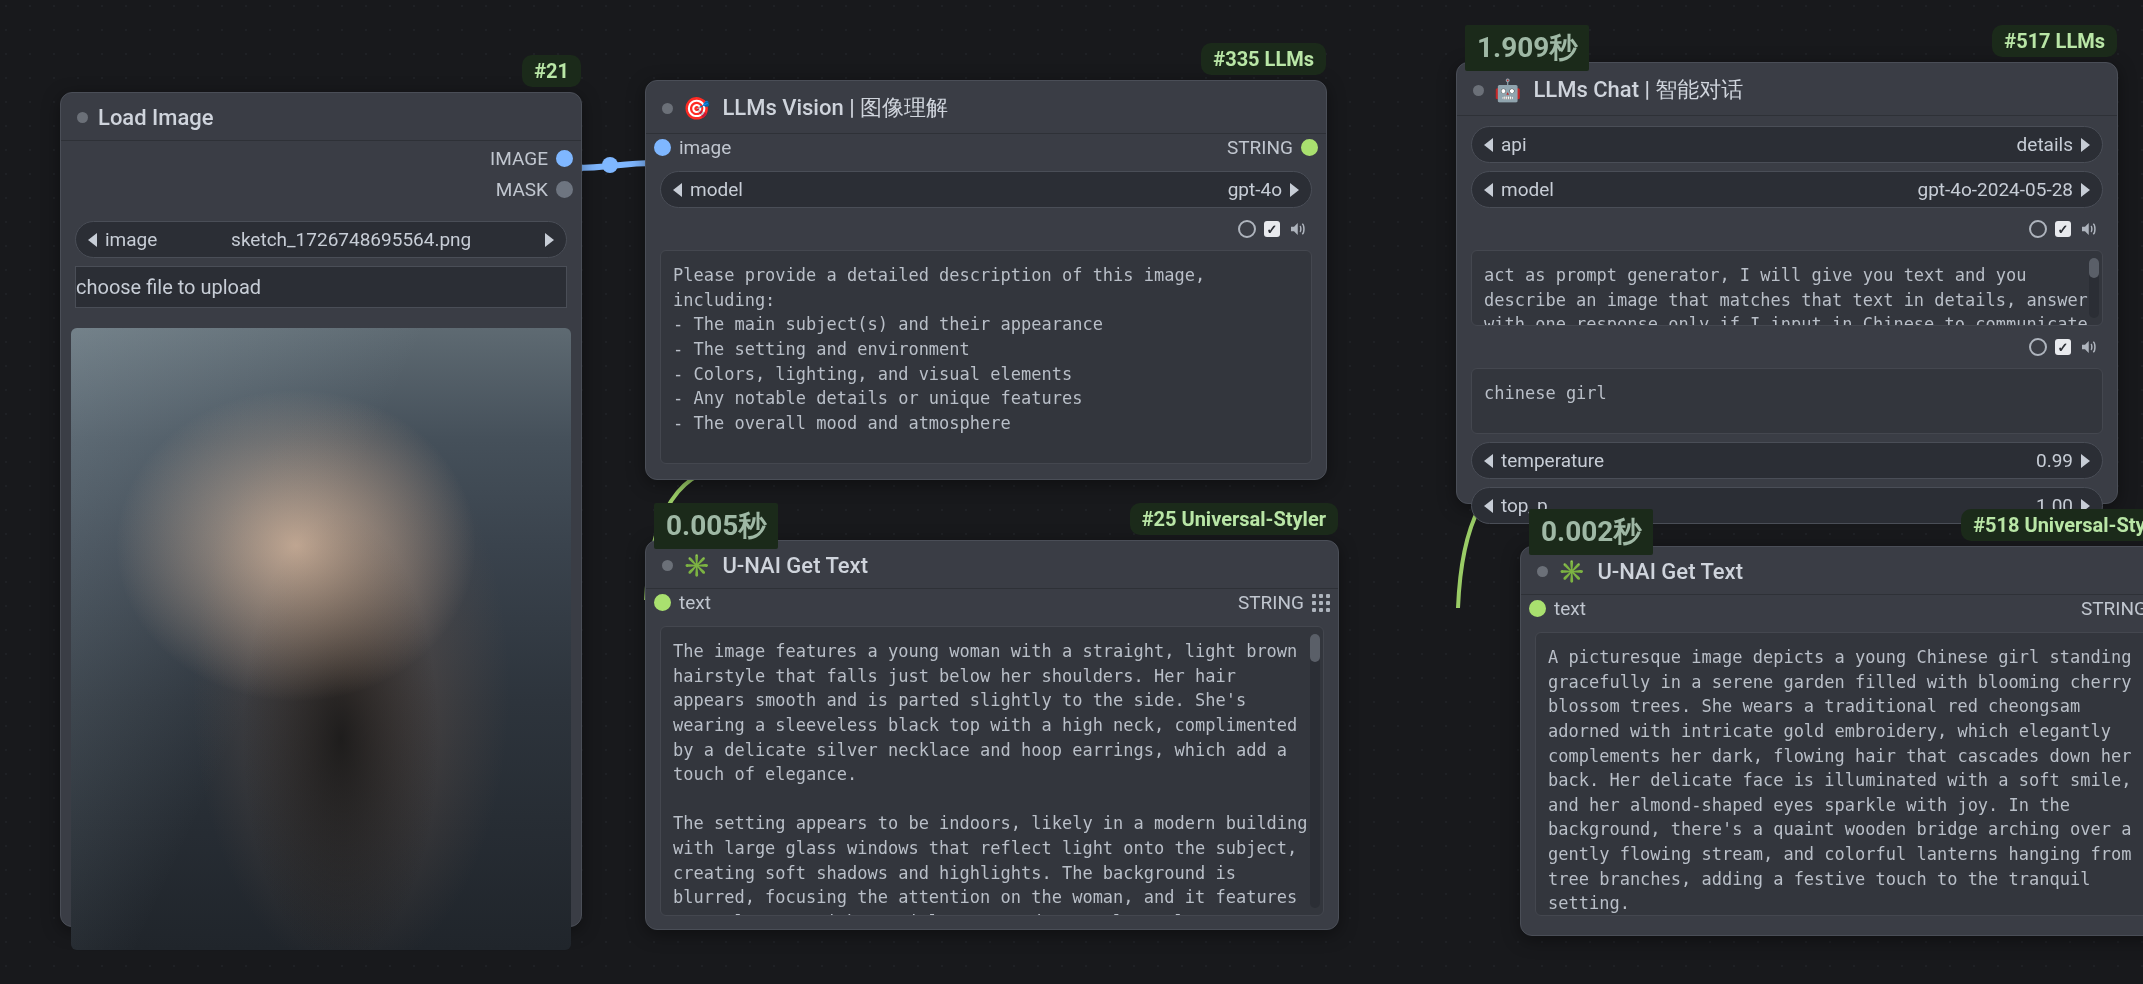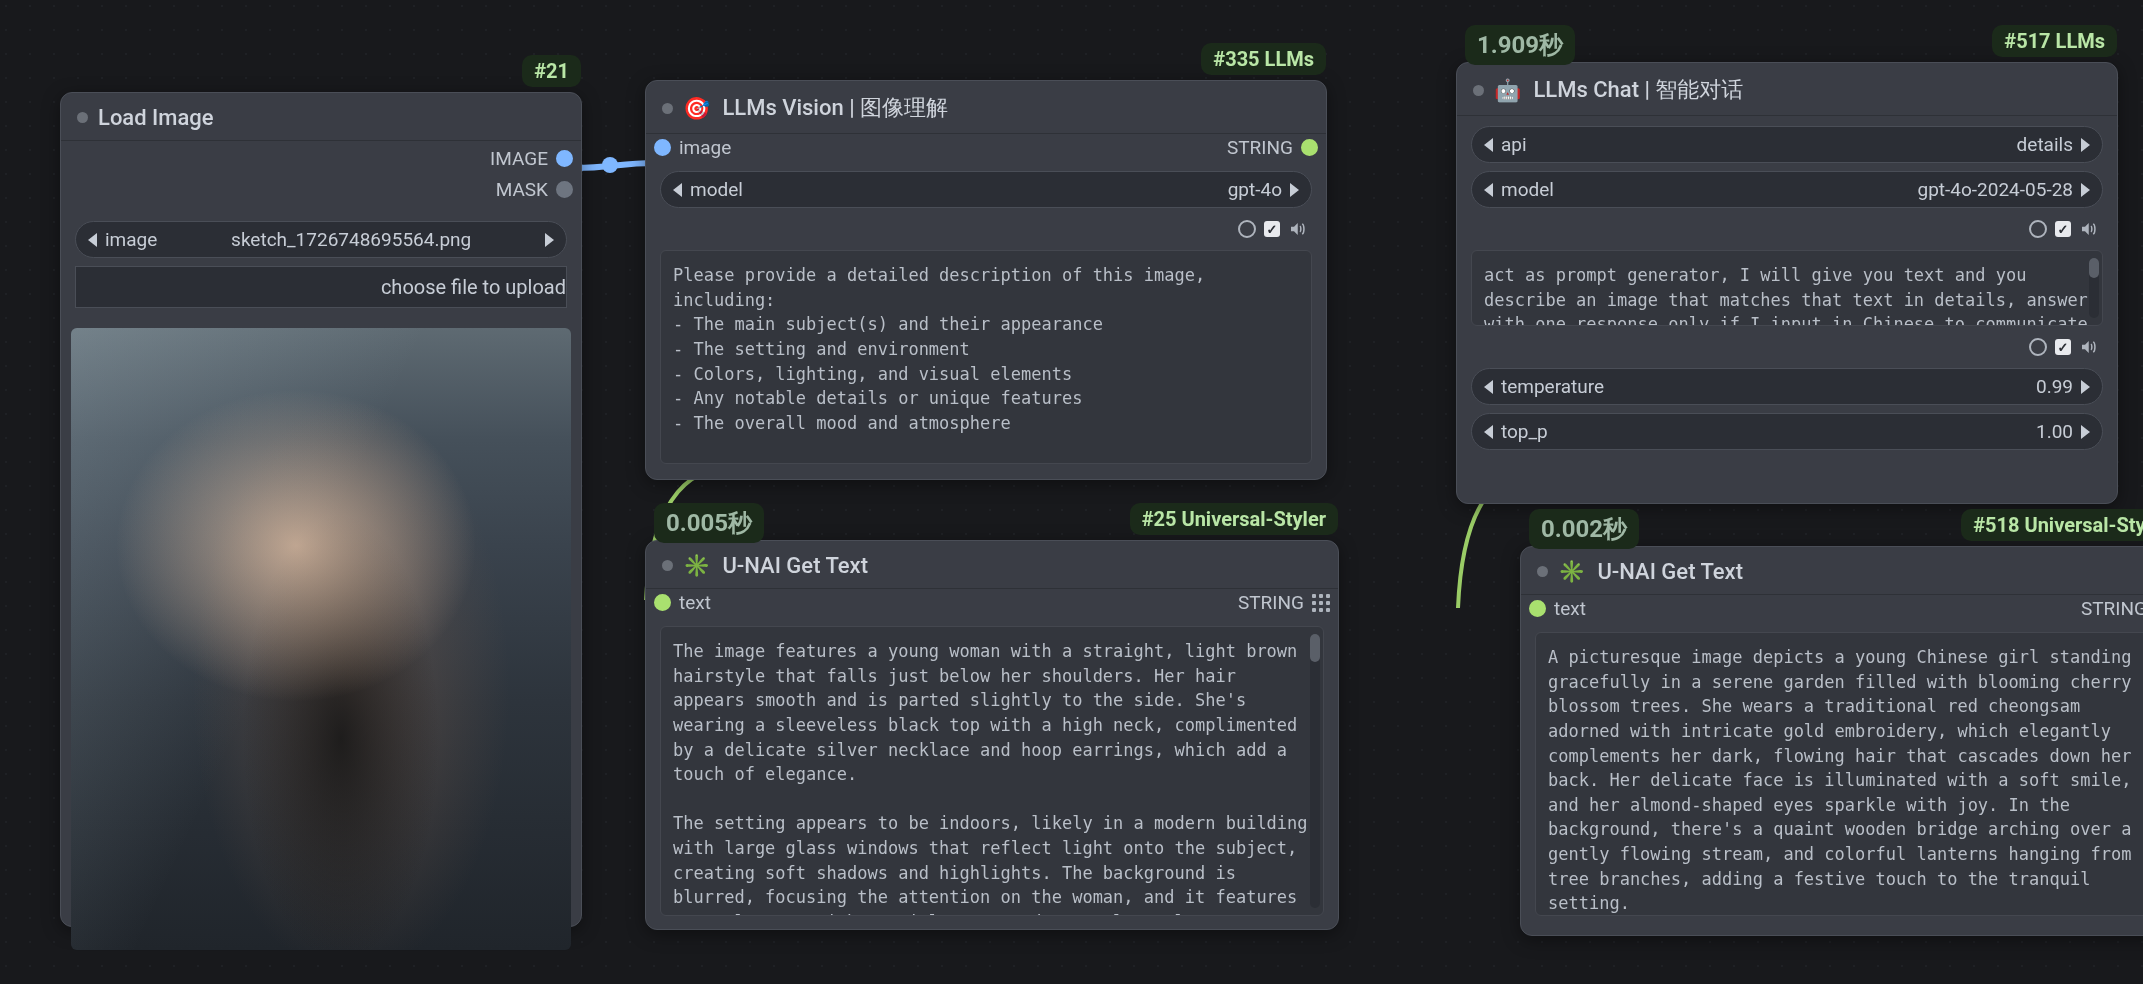--- a/index.html
+++ b/index.html
@@ -5,36 +5,36 @@
 html,body{margin:0;padding:0;width:2143px;height:984px;background:#18191c;font-family:-apple-system,BlinkMacSystemFont,"Segoe UI",Roboto,Arial,sans-serif;color:#c7cdd6;overflow:hidden;position:relative}
 .grid{position:absolute;inset:0;background-image:radial-gradient(circle,#2b2f36 1px,transparent 1px);background-size:24px 24px;background-position:-6px -6px;opacity:.35}
 .canvas{position:absolute;inset:0}
 .node{position:absolute;background:#3a3d45;border:1px solid #4a4e57;border-radius:12px;box-shadow:0 4px 18px rgba(0,0,0,.4)}
 .titlebar{display:flex;align-items:center;gap:10px;padding:12px 16px 10px 16px;border-bottom:1px solid #2e3137}
 .dot{width:11px;height:11px;border-radius:50%;background:#6b7078;flex:0 0 auto}
 .title{font-size:22px;font-weight:500;color:#cfd4dc}
 .emoji{font-size:22px;margin-right:2px}
 .badge{position:absolute;top:-38px;background:#1b2a1a;color:#b9e6a6;font-size:20px;font-weight:700;padding:4px 12px;border-radius:10px;white-space:nowrap}
 .badge.right{right:0}
-.timing{position:absolute;top:-38px;left:8px;background:#1b2a1a;color:#9fb8a5;font-size:24px;font-weight:700;padding:4px 12px;border-radius:10px}
+.timing{position:absolute;top:-38px;left:8px;background:#1b2a1a;color:#9fb8a5;font-size:28px;font-weight:700;padding:4px 12px;border-radius:2px}
 .body{padding:10px 14px 14px 14px;display:flex;flex-direction:column;gap:8px}
 .row{display:flex;align-items:center;gap:8px}
 .port{width:13px;height:13px;border-radius:50%;border:2px solid #6e7580;background:#3a3d45;flex:0 0 auto}
 .port.filled{background:#a9e06f;border-color:#a9e06f}
 .port.blue{background:#7fb7ff;border-color:#7fb7ff}
 .port.gray{background:#6e7580;border-color:#6e7580}
 .ioRow{display:flex;justify-content:space-between;align-items:center;padding:2px 8px;font-size:19px;color:#c0c6cf}
 .ioLeft,.ioRight{display:flex;align-items:center;gap:8px}
 .pill{display:flex;align-items:center;justify-content:space-between;background:#2b2e35;border:1px solid #4a4e57;border-radius:22px;padding:6px 12px;font-size:19px;color:#c7cdd6}
 .pill .l{display:flex;align-items:center;gap:8px}
 .pill .r{display:flex;align-items:center;gap:8px}
 .chev{display:inline-block;width:0;height:0;border-top:7px solid transparent;border-bottom:7px solid transparent}
 .chev.left{border-right:9px solid #c7cdd6}
 .chev.right{border-left:9px solid #c7cdd6}
-.btn{background:#2b2e35;border:1px solid #4a4e57;border-radius:0;padding:8px 0;text-align:right;font-size:20px;color:#c7cdd6}
+.btn{background:#2b2e35;border:1px solid #4a4e57;border-radius:0;padding:8px 0;text-align:left;font-size:20px;color:#c7cdd6}
 .txtblock{background:#33363d;border:1px solid #44474f;border-radius:6px;padding:12px;font-family:ui-monospace,Menlo,Consolas,monospace;font-size:17px;line-height:1.45;color:#b9bfc8;white-space:pre-wrap;overflow:hidden}
 .txtbox{position:relative}
 .scroll{position:absolute;right:4px;top:8px;bottom:8px;width:10px;background:#2b2e35;border-radius:5px}
 .scroll .thumb{position:absolute;left:0;right:0;top:0;height:28px;background:#5a5f68;border-radius:5px}
 .sideIO{position:absolute;right:-2px;display:flex;flex-direction:column;gap:8px;align-items:flex-end;padding:6px 10px;font-size:19px;color:#c0c6cf}
 .imgPrev{margin:6px 10px 12px 10px;border-radius:6px;overflow:hidden;height:622px;background:linear-gradient(180deg,#5e6a72 0%,#45505a 18%,#3a434d 35%,#2d343c 60%,#20252b 100%);position:relative}
 .imgPrev::after{content:"";position:absolute;inset:0;background:
  radial-gradient(ellipse 300px 260px at 45% 35%,rgba(236,200,170,.72),transparent 60%),
  radial-gradient(ellipse 140px 320px at 54% 66%,rgba(20,20,20,.82),transparent 70%),
  radial-gradient(ellipse 220px 400px at 56% 58%,rgba(150,110,85,.38),transparent 72%),
@@ -228,20 +228,21 @@
           </div>
     </div>
     <div class="legendRow">
       <span class="tinyO"></span>
       <span class="checkbox">✓</span>
       <svg class="speaker" viewBox="0 0 24 24">
             <path fill="#aeb4bd" d="M4 9v6h4l5 5V4L8 9H4z"></path>
             <path fill="none" stroke="#aeb4bd" stroke-width="2" d="M16 8c1.5 1 1.5 7 0 8M19 5c3 2 3 12 0 14"></path>
           </svg>
     </div>
+    <div class="txtblock" style="height:40px">chinese girl</div>
     <div class="pill">
       <span class="l">
             <span class="chev left"></span>
             <span>temperature</span>
           </span>
       <span class="r">
             <span>0.99</span>
             <span class="chev right"></span>
           </span>
     </div>

